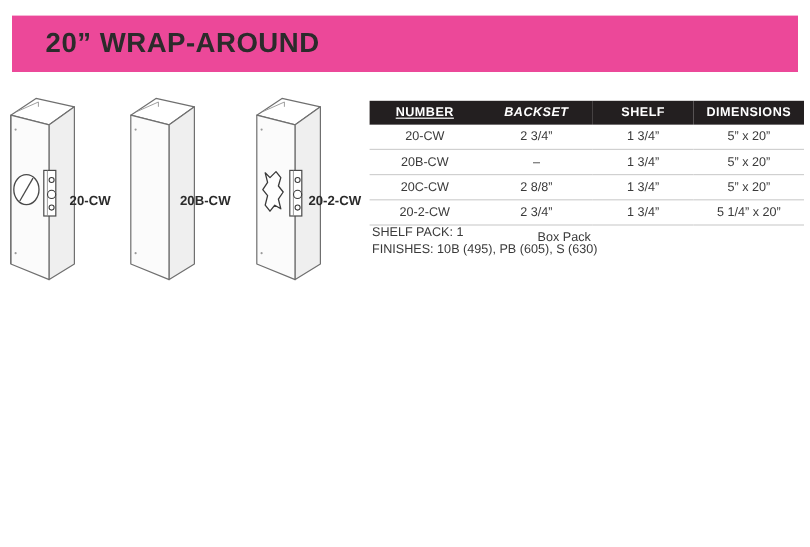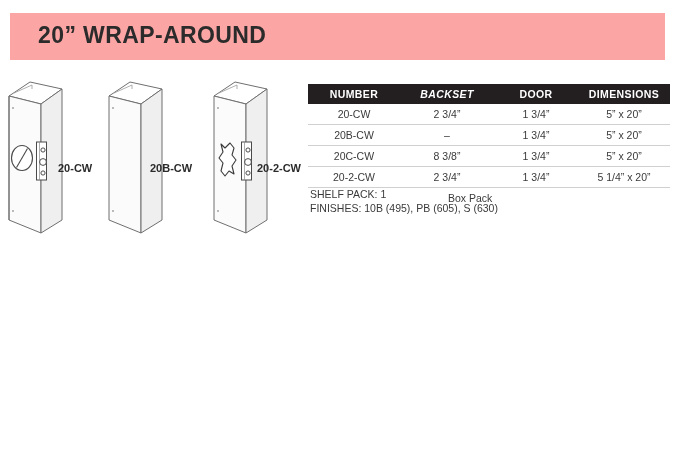--- a/index.html
+++ b/index.html
@@ -17,21 +17,21 @@
     overflow: hidden;
   }
 
   
   #title-band {
     position: absolute;
     left: 10px;
     top: 13px;
     width: 655px;
     height: 47px;
-    background: #fca5a5;
+    background: #ec4899;
   }
   #page-title {
     position: absolute;
     left: 28px;
     top: 9px;
     font-size: 23px;
     font-weight: bold;
     letter-spacing: 0.4px;
     color: #2b2b2b;
     white-space: nowrap;
@@ -79,21 +79,21 @@
     border: none;
   }
   #spec-table tbody td {
     text-align: center;
     padding: 4px 0 4px 0;
     color: #3a3a3a;
     font-size: 10.5px;
     border-bottom: 1px solid #d0d0d0;
     background: #ffffff;
   }
-  .col-number  { width: 92px; }
+  .col-number  { width: 92px; text-decoration: underline; }
   .col-backset { width: 94px; font-style: italic; }
   .col-door    { width: 84px; }
   .col-dims    { width: 92px; }
 
   
   #spec-list {
     position: absolute;
     left: 310px;
     top: 188px;
     font-size: 10.5px;
@@ -191,40 +191,40 @@
     <span class="plate-label" style="left:52px; top:92px;">20-2-CW</span>
   </div>
 
 </div>
 
 <table id="spec-table">
   <thead>
     <tr>
       <th class="col-number">NUMBER</th>
       <th class="col-backset">BACKSET</th>
-      <th class="col-door">DOOR</th>
+      <th class="col-door">SHELF</th>
       <th class="col-dims">DIMENSIONS</th>
     </tr>
   </thead>
   <tbody>
     <tr>
       <td>20-CW</td>
       <td>2 3/4”</td>
       <td>1 3/4”</td>
       <td>5” x 20”</td>
     </tr>
     <tr>
       <td>20B-CW</td>
       <td>–</td>
       <td>1 3/4”</td>
       <td>5” x 20”</td>
     </tr>
     <tr>
       <td>20C-CW</td>
-      <td>8 3/8”</td>
+      <td>2 8/8”</td>
       <td>1 3/4”</td>
       <td>5” x 20”</td>
     </tr>
     <tr>
       <td>20-2-CW</td>
       <td>2 3/4”</td>
       <td>1 3/4”</td>
       <td>5 1/4” x 20”</td>
     </tr>
   </tbody>

